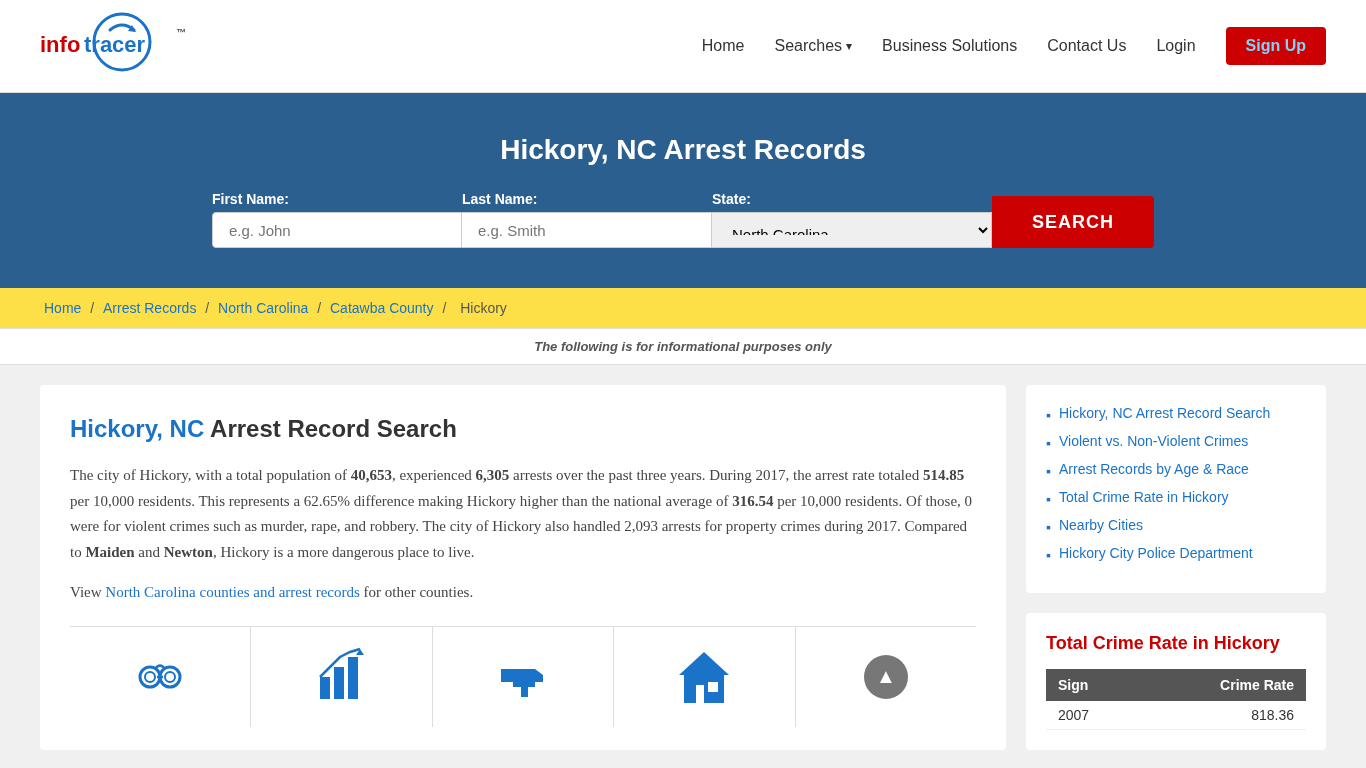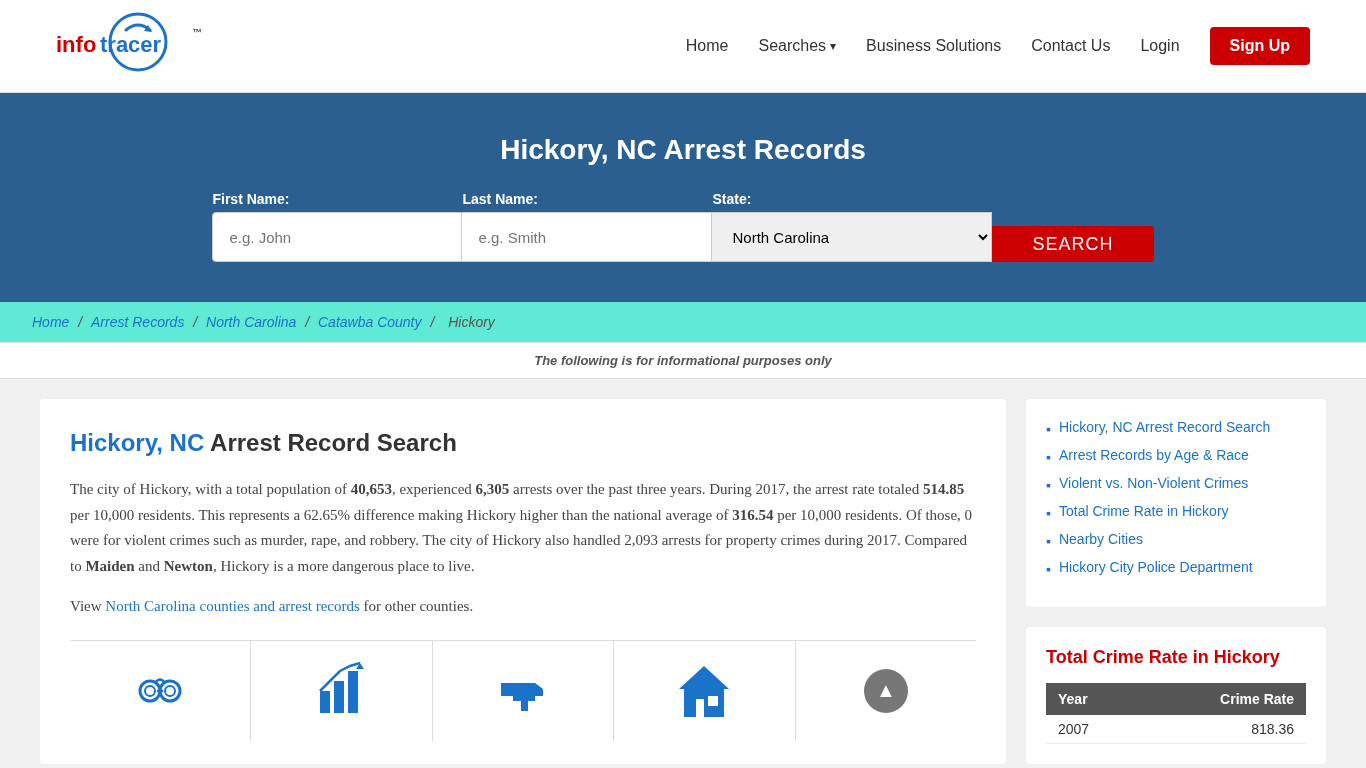--- a/index.html
+++ b/index.html
@@ -2,34 +2,34 @@
 <html><head>
   <meta charset="utf-8">
   <style>
     * { box-sizing: border-box; margin: 0; padding: 0; }
     body { font-family: Arial, sans-serif; font-size: 15px; color: #333; background: #f0f0f0; }
 
     
     .header {
       background: #fff;
       border-bottom: 1px solid #ddd;
-      padding: 10px 56px;
+      padding: 10px 40px;
       display: flex;
       align-items: center;
       justify-content: space-between;
     }
     .logo-area { display: flex; align-items: center; }
     .logo-text { font-size: 28px; font-weight: bold; }
     .nav { display: flex; align-items: center; gap: 30px; }
     .nav a { text-decoration: none; color: #333; font-size: 16px; font-weight: 500; }
     .nav .searches-link { display: flex; align-items: center; gap: 4px; text-align: right; }
     .nav-btn-login { background: none; border: none; font-size: 16px; font-weight: 500; color: #333; cursor: pointer; }
     .nav-btn-signup {
       background: #cc0000;
-      color: #ffffff;
+      color: #7dd3fc;
       border: none;
       padding: 10px 20px;
       font-size: 16px;
       font-weight: bold;
       border-radius: 4px;
       cursor: pointer;
     }
 
     
     .hero {
@@ -47,45 +47,44 @@
       max-width: 1100px;
       margin: 0 auto;
     }
     .form-group { display: flex; flex-direction: column; }
     .form-group label { color: #fff; font-size: 14px; font-weight: bold; margin-bottom: 5px; text-align: left; }
     .form-group input, .form-group select {
       padding: 12px 16px;
       font-size: 15px;
       border: 1px solid #ccc;
       outline: none;
-      height: 50px;
+      height: 36px;
     }
     .form-group.first input { border-radius: 4px 0 0 4px; width: 250px; }
     .form-group.last input { border-radius: 0; width: 250px; border-left: none; }
     .form-group.state select { border-radius: 0; width: 280px; border-left: none; }
     .search-btn {
       background: #cc0000;
       color: #fff;
       border: none;
       padding: 0 40px;
       font-size: 18px;
-      font-weight: normal;
-      height: 36px;
+      font-weight: bold;
+      height: 52px;
       border-radius: 0 4px 4px 0;
       cursor: pointer;
       letter-spacing: 1px;
     }
 
     
     .breadcrumb {
-      background: #5eead4;
-      padding: 12px 32px;
+      background: #fde047;
+      padding: 12px 44px;
       font-size: 14px;
       border-bottom: 1px solid #e0e0e0;
-      font-style: italic;
     }
     .breadcrumb a { color: #1a73c8; text-decoration: none; }
     .breadcrumb span { color: #555; margin: 0 5px; }
 
     
     .info-banner {
       background: #fff;
       text-align: center;
       padding: 10px;
       font-size: 13px;
@@ -325,43 +324,43 @@
   </main>
 
   <aside class="sidebar">
 
     <div class="toc-box">
       <ul class="toc-list">
         <li>
             <a href="#">Hickory, NC Arrest Record Search</a>
           </li>
         <li>
+            <a href="#">Violent vs. Non-Violent Crimes</a>
+          </li>
+        <li>
             <a href="#">Arrest Records by Age &amp; Race</a>
-          </li>
-        <li>
-            <a href="#">Violent vs. Non-Violent Crimes</a>
           </li>
         <li>
             <a href="#">Total Crime Rate in Hickory</a>
           </li>
         <li>
             <a href="#">Nearby Cities</a>
           </li>
         <li>
             <a href="#">Hickory City Police Department</a>
           </li>
       </ul>
     </div>
 
     <div class="crime-rate-box">
       <h3>Total Crime Rate in Hickory</h3>
       <table class="crime-table">
         <thead>
           <tr>
-            <th>Year</th>
+            <th>Sign</th>
             <th>Crime Rate</th>
           </tr>
         </thead>
         <tbody>
           <tr>
             <td>2007</td>
             <td>818.36</td>
           </tr>
         </tbody>
       </table>

